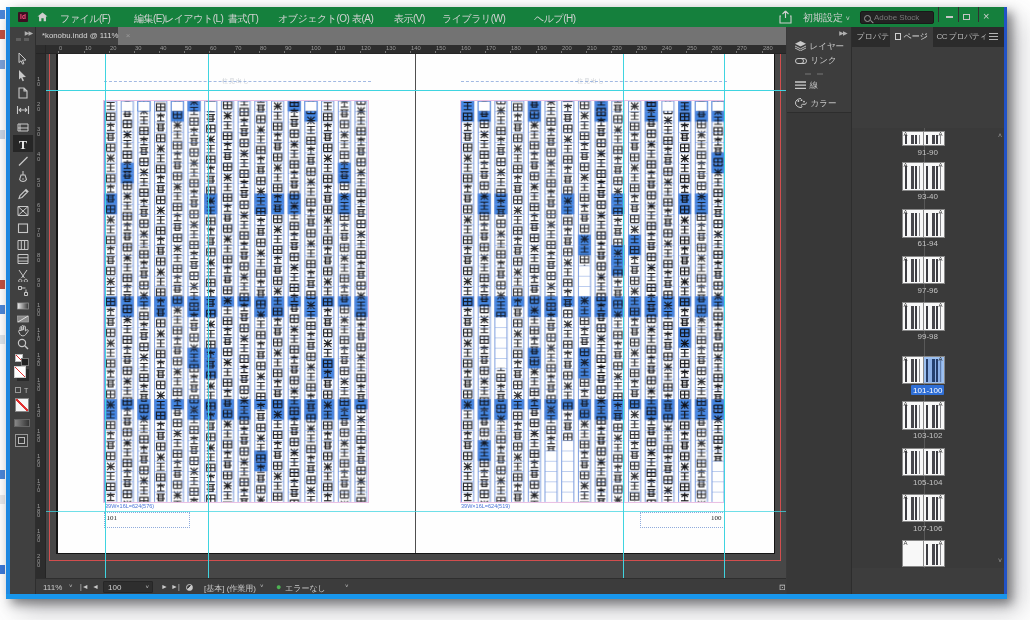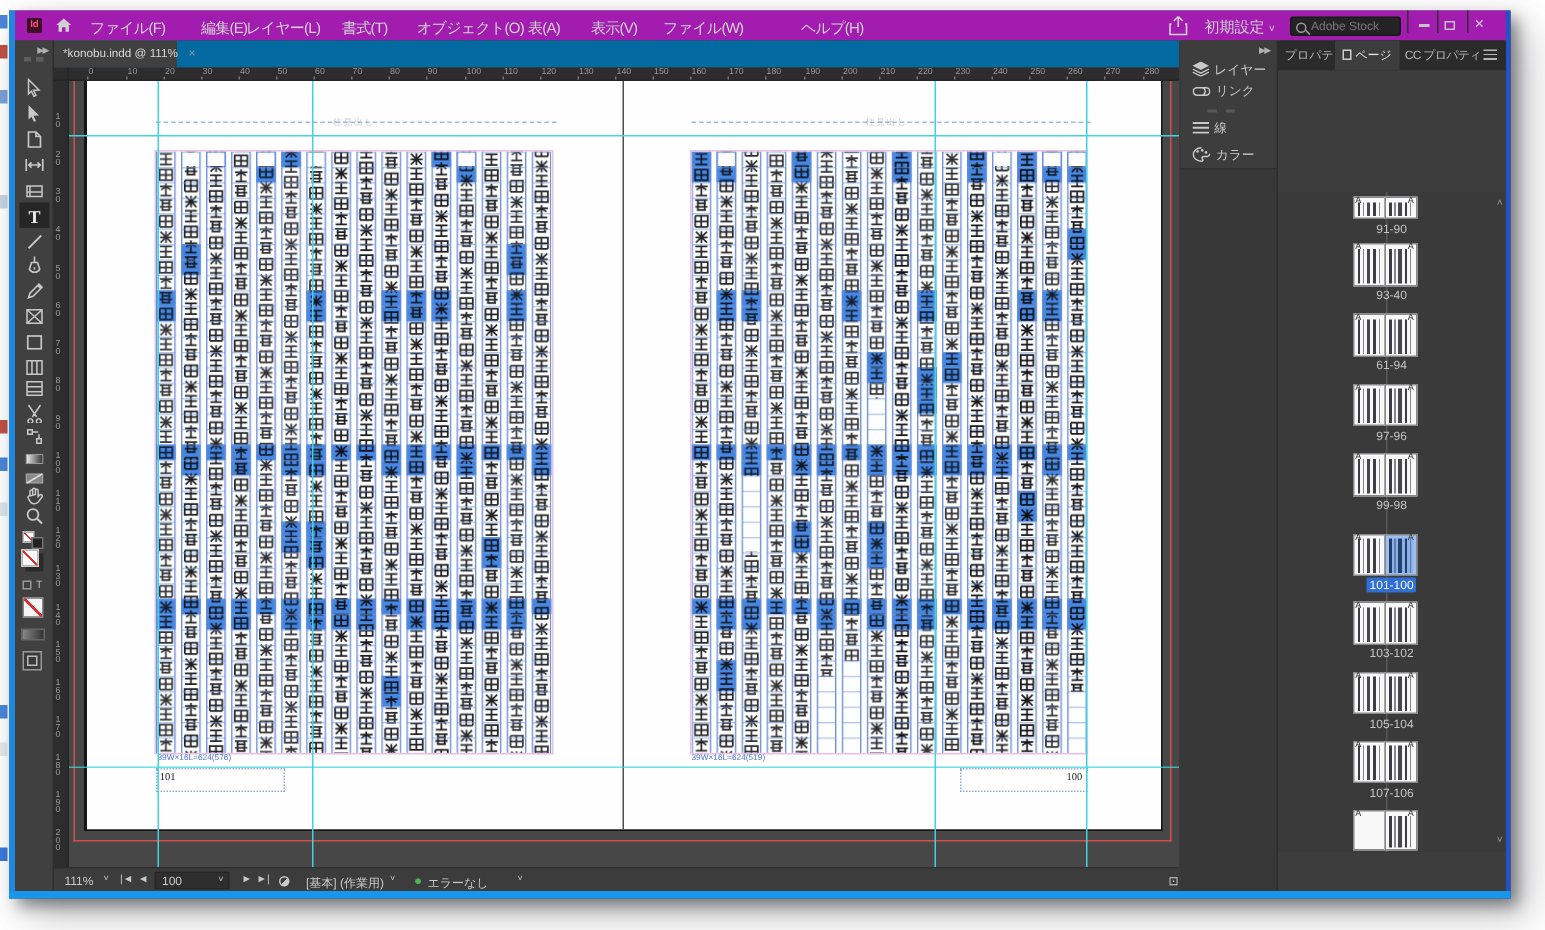--- a/index.html
+++ b/index.html
@@ -3,41 +3,41 @@
 <style>
 * { margin:0; padding:0; box-sizing:border-box; }
 html,body { width:1030px; height:620px; background:#fff; font-family:"Liberation Sans",sans-serif; overflow:hidden; }
 #win { position:absolute; left:6px; top:7px; width:1001px; height:592px; background:#3a3a3a;
   box-shadow: 5px 5px 10px rgba(45,45,50,.55), 12px 12px 26px rgba(70,70,78,.30); }
 
 #bleft  { position:absolute; left:0; top:0; width:4px; height:592px; background:#1e87e0; z-index:40; }
 #bright { position:absolute; right:0; top:0; width:3px; height:592px; background:#2152c6; z-index:40; }
 #bbot   { position:absolute; left:0; bottom:0; width:100%; height:5px; background:#1896ec; z-index:41; }
 
-#menubar { position:absolute; left:4px; top:0; right:3px; height:20px; background:#a21caf; color:#d6d6d6; font-size:10.5px; }
+#menubar { position:absolute; left:4px; top:0; right:3px; height:20px; background:#15803d; color:#d6d6d6; font-size:10.5px; }
 #idlogo { position:absolute; left:8px; top:5px; width:10px; height:10px; background:#3e0e22; color:#ff4f7d; font-size:6.5px; font-weight:bold; text-align:center; line-height:10px; border-radius:1px;}
 #homeic { position:absolute; left:27px; top:5px; }
 .mi { position:absolute; top:4.5px; white-space:nowrap; font-size:10px; color:#d2d2d2; letter-spacing:-0.5px;}
 #shareic { position:absolute; left:769px; top:3px; }
 #wspace { position:absolute; left:793px; top:4px; font-size:10px; color:#d0d0d0; }
 #searchbox { position:absolute; left:850px; top:3.5px; width:74px; height:13px; background:#232323; border:1px solid #191919; border-radius:2px; color:#7a7a7a; font-size:8px; line-height:12px; padding-left:13px; }
 #searchbox:before { content:""; position:absolute; left:3px; top:3px; width:5px; height:5px; border:1px solid #9a9a9a; border-radius:50%; }
 #searchbox:after { content:""; position:absolute; left:8.5px; top:9px; width:3.5px; height:1px; background:#9a9a9a; transform:rotate(45deg); }
 .winbtn { position:absolute; top:5px; color:#cfcfcf; font-size:10px; }
 
 #toolbar { position:absolute; left:4px; top:20px; width:26px; bottom:5px; background:#404040; border-right:1px solid #2e2e2e; }
 #toolbar .tool { position:absolute; left:6px; }
 #toolbar .tsel { position:absolute; left:3px; width:20px; height:17px; background:#262626; }
 #tbchev { position:absolute; right:3px; top:2px; color:#b0b0b0; font-size:6px; letter-spacing:-1px;}
 #tbdots { position:absolute; left:6px; top:11px; width:13px; height:3px;
   background:linear-gradient(90deg,#5e5e5e 0 5px,transparent 5px 8px,#5e5e5e 8px 13px); }
 .swatchblk { position:absolute; }
 
 #docarea { position:absolute; left:30px; top:20px; width:750px; bottom:5px; background:#474747; }
-#tabbar { position:absolute; left:0; top:0; width:100%; height:18px; background:#0369a1; }
+#tabbar { position:absolute; left:0; top:0; width:100%; height:18px; background:#737373; }
 #doctab { position:absolute; left:0; top:0; width:82px; height:18px; background:#404040; color:#d8d8d8; font-size:7.8px; line-height:18px; padding-left:6px; white-space:nowrap; }
 #doctab span.x { color:#9a9a9a; margin-left:5px; font-size:8px;}
 #rulerh { position:absolute; left:10px; top:18px; right:0; height:9px; background:#2d2d2d; overflow:hidden; border-bottom:1px solid #252525;}
 #rulerh .rnum { position:absolute; top:0px; font-size:6.5px; color:#9a9a9a; transform:scale(.9); transform-origin:left top;}
 #rulerh .rtick { position:absolute; top:6px; width:1px; height:3px; background:#777; }
 #rulercorner { position:absolute; left:0; top:18px; width:10px; height:9px; background:#2d2d2d; border-bottom:1px solid #252525; border-right:1px solid #252525;}
 #rulerv { position:absolute; left:0; top:27px; width:10px; bottom:16px; background:#2d2d2d; border-right:1px solid #252525; overflow:hidden;}
 #rulerv .vnum { position:absolute; left:1px; font-size:6.5px; color:#9a9a9a; line-height:5.5px; transform:scale(.9); transform-origin:left top;}
 #rulerv .vnum span { display:block; }
 #canvas { position:absolute; left:10px; top:27px; right:0; bottom:16px; background:#474747; overflow:hidden; }
@@ -98,26 +98,26 @@
     <div id="bright"></div>
     <div id="bbot"></div>
 
   <div id="menubar">
     <div id="idlogo">Id</div>
     <svg id="homeic" width="11" height="10" viewBox="0 0 14 13">
         <path d="M7 0.5 L13.5 6 H11.5 V12 H8.5 V8 H5.5 V12 H2.5 V6 H0.5 Z" fill="#cfcfcf"></path>
       </svg>
     <span class="mi" style="left:50px">ファイル(F)</span>
       <span class="mi" style="left:124px">編集(E)</span>
-      <span class="mi" style="left:154px">レイヤー(L)</span>
+      <span class="mi" style="left:154px">レイアウト(L)</span>
       <span class="mi" style="left:218px">書式(T)</span>
       <span class="mi" style="left:268px">オブジェクト(O)</span>
       <span class="mi" style="left:342px">表(A)</span>
       <span class="mi" style="left:384px">表示(V)</span>
-      <span class="mi" style="left:432px">ファイル(W)</span>
+      <span class="mi" style="left:432px">ライブラリ(W)</span>
       <span class="mi" style="left:524px">ヘルプ(H)</span>
     <svg id="shareic" width="13" height="14" viewBox="0 0 13 14">
         <path d="M6.5 1 L9.5 4 M6.5 1 L3.5 4 M6.5 1 V8 M2 6 H1 V13 H12 V6 H11" fill="none" stroke="#cfcfcf" stroke-width="1.1"></path>
       </svg>
     <div id="wspace">初期設定 <span style="font-size:7px">˅</span></div>
     <div id="searchbox">Adobe Stock</div>
     <div style="position:absolute;left:928px;top:0;width:1px;height:15px;background:#313131;"></div>
     <div style="position:absolute;left:948px;top:0;width:1px;height:15px;background:#313131;"></div>
     <div style="position:absolute;left:968px;top:0;width:1px;height:15px;background:#313131;"></div>
     <div style="position:absolute;left:936px;top:9px;width:7px;height:2px;background:#c5c5c5;"></div>

